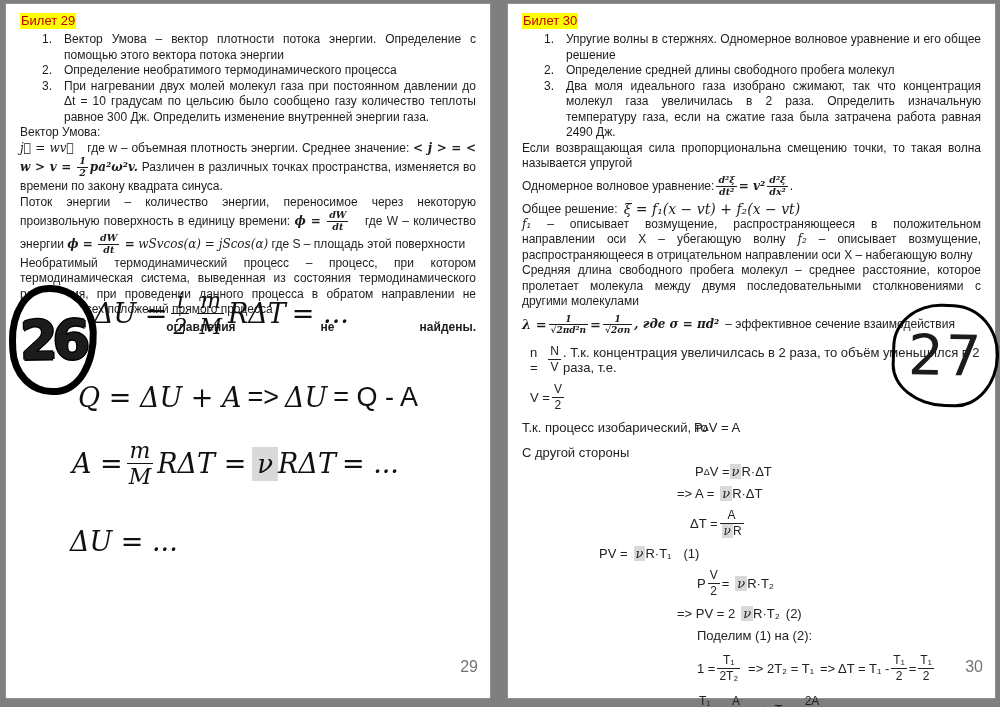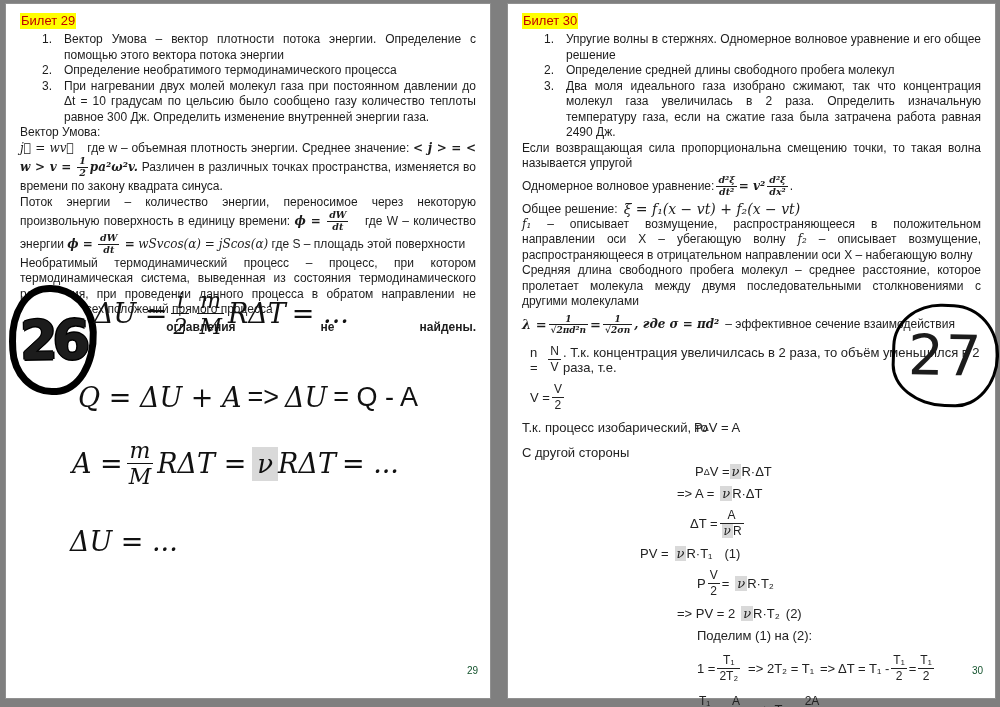--- a/index.html
+++ b/index.html
@@ -34,21 +34,21 @@
   .c26{position:absolute;left:3px;top:281px;width:74px;height:96px;border:7px solid #000;
     border-radius:46% 54% 50% 50%/52% 46% 58% 44%;display:flex;align-items:center;justify-content:center;
     transform:rotate(-2deg);background:#fff;}
   .c26 span{font-family:"DejaVu Sans",sans-serif;font-weight:bold;font-size:54px;letter-spacing:-5px;
     text-shadow:1.4px 0 #000,-1.4px 0 #000,0 1.4px #000,0 -1.4px #000;transform:rotate(1deg);}
   .c27{position:absolute;left:384px;top:300px;width:101px;height:97px;border:3px solid #000;
     border-radius:50% 48% 44% 56%/46% 54% 56% 44%;display:flex;align-items:center;justify-content:center;
     transform:rotate(2deg);}
   .c27 span{font-family:"DejaVu Sans",sans-serif;font-weight:normal;font-size:56px;letter-spacing:2px;
     transform:rotate(-1deg);}
-  .pno{position:absolute;right:12px;bottom:22px;font-size:10px;color:#14532d;}
+  .pno{position:absolute;right:12px;bottom:22px;font-size:16px;color:#737373;}
   
   .sol{font-size:13px;color:#222;}
   .sline{display:flex;align-items:center;white-space:nowrap;margin-top:7px;}
   .sol .frac{font-size:12px;}
   .sol .frac .fn,.sol .frac .fd{line-height:1.25;}
   .gap6{width:6px;display:inline-block;}
   .wave-line{display:flex;align-items:center;margin-top:3px;font-size:12px;}
   .wave-line .frac{font-size:9.5px;font-weight:bold;}
   .lam-line{display:flex;align-items:center;margin-top:4px;font-size:12px;}
   .lam-line .frac{font-size:9px;}
@@ -277,21 +277,21 @@
         <span class="nuhl">ν</span>
           <span>R·ΔT</span>
       </div>
       <div class="sline" style="margin-left:168px;">
         <span>ΔT =</span>
         <span class="frac">
             <span class="fn">A</span>
             <span class="fd"><span class="nuhl">ν</span><span>R</span></span>
           </span>
       </div>
-      <div class="sline" style="margin-left:118px;">
+      <div class="sline" style="margin-left:77px;">
         <span>PV =</span>
           <span class="gap6"></span>
         <span class="nuhl">ν</span>
           <span>R·T₁</span>
         <span class="gap6"></span>
           <span class="gap6"></span>
         <span>(1)</span>
       </div>
       <div class="sline" style="margin-left:175px;">
         <span>P</span>

